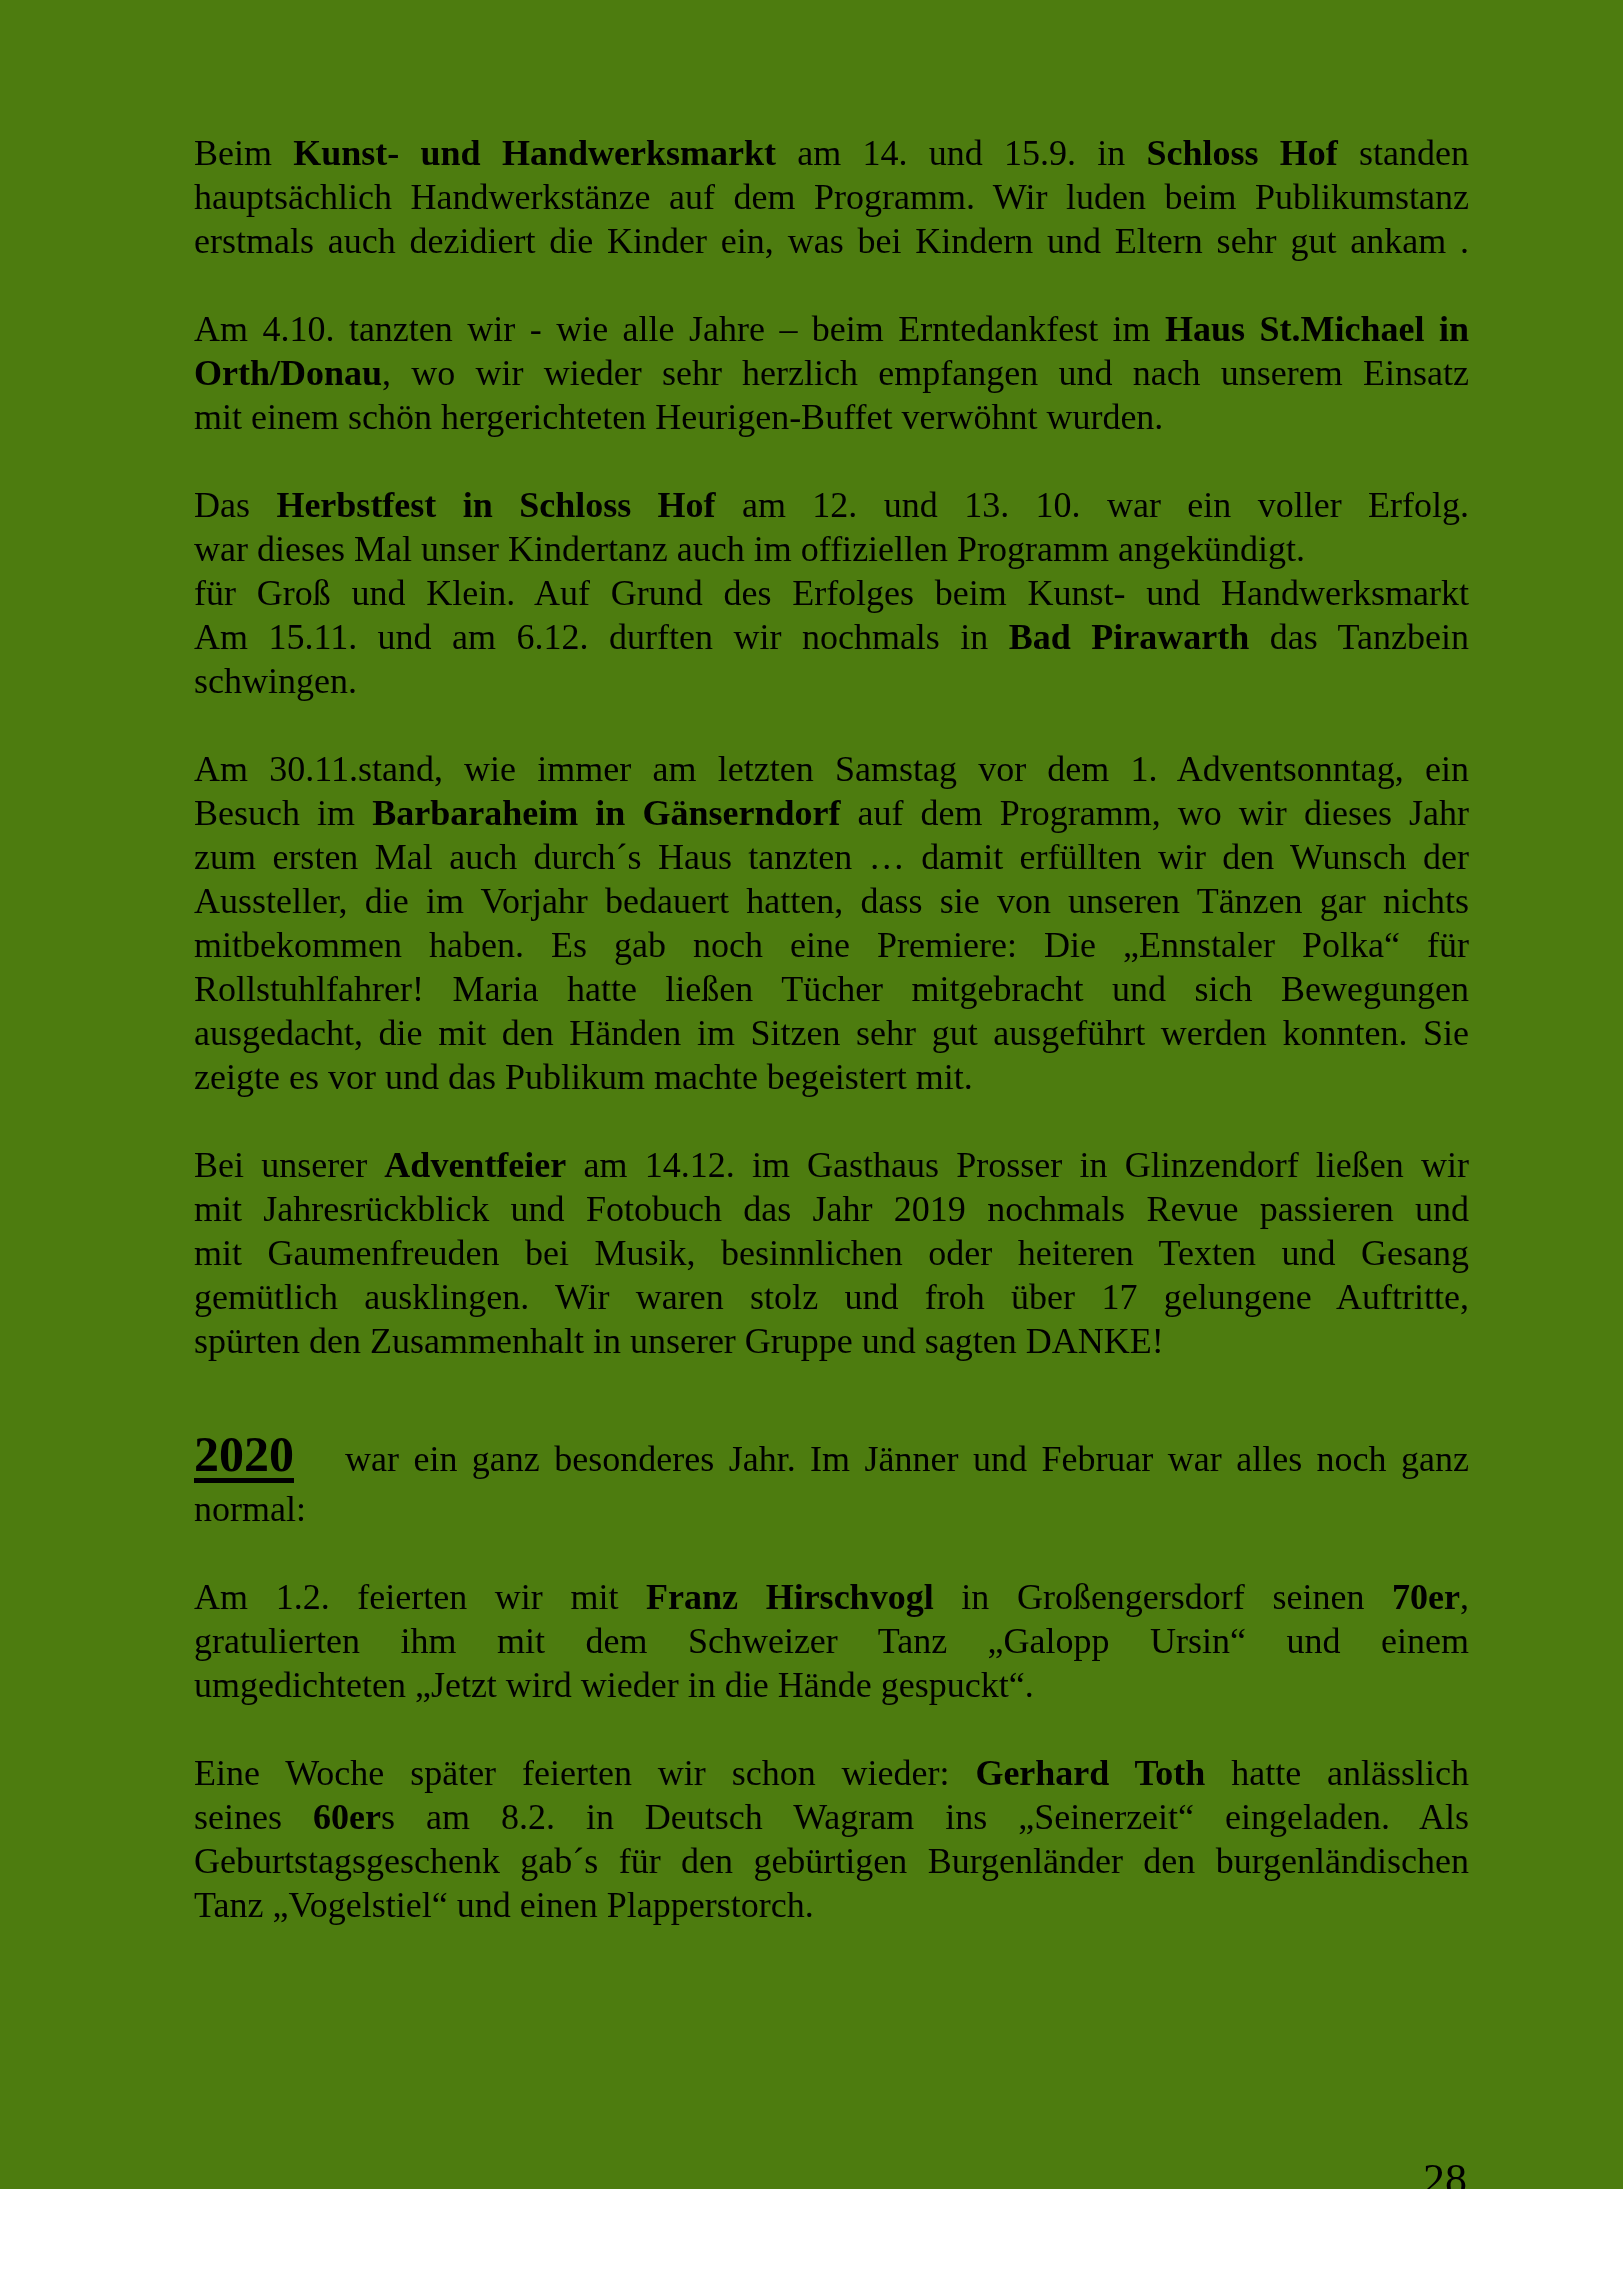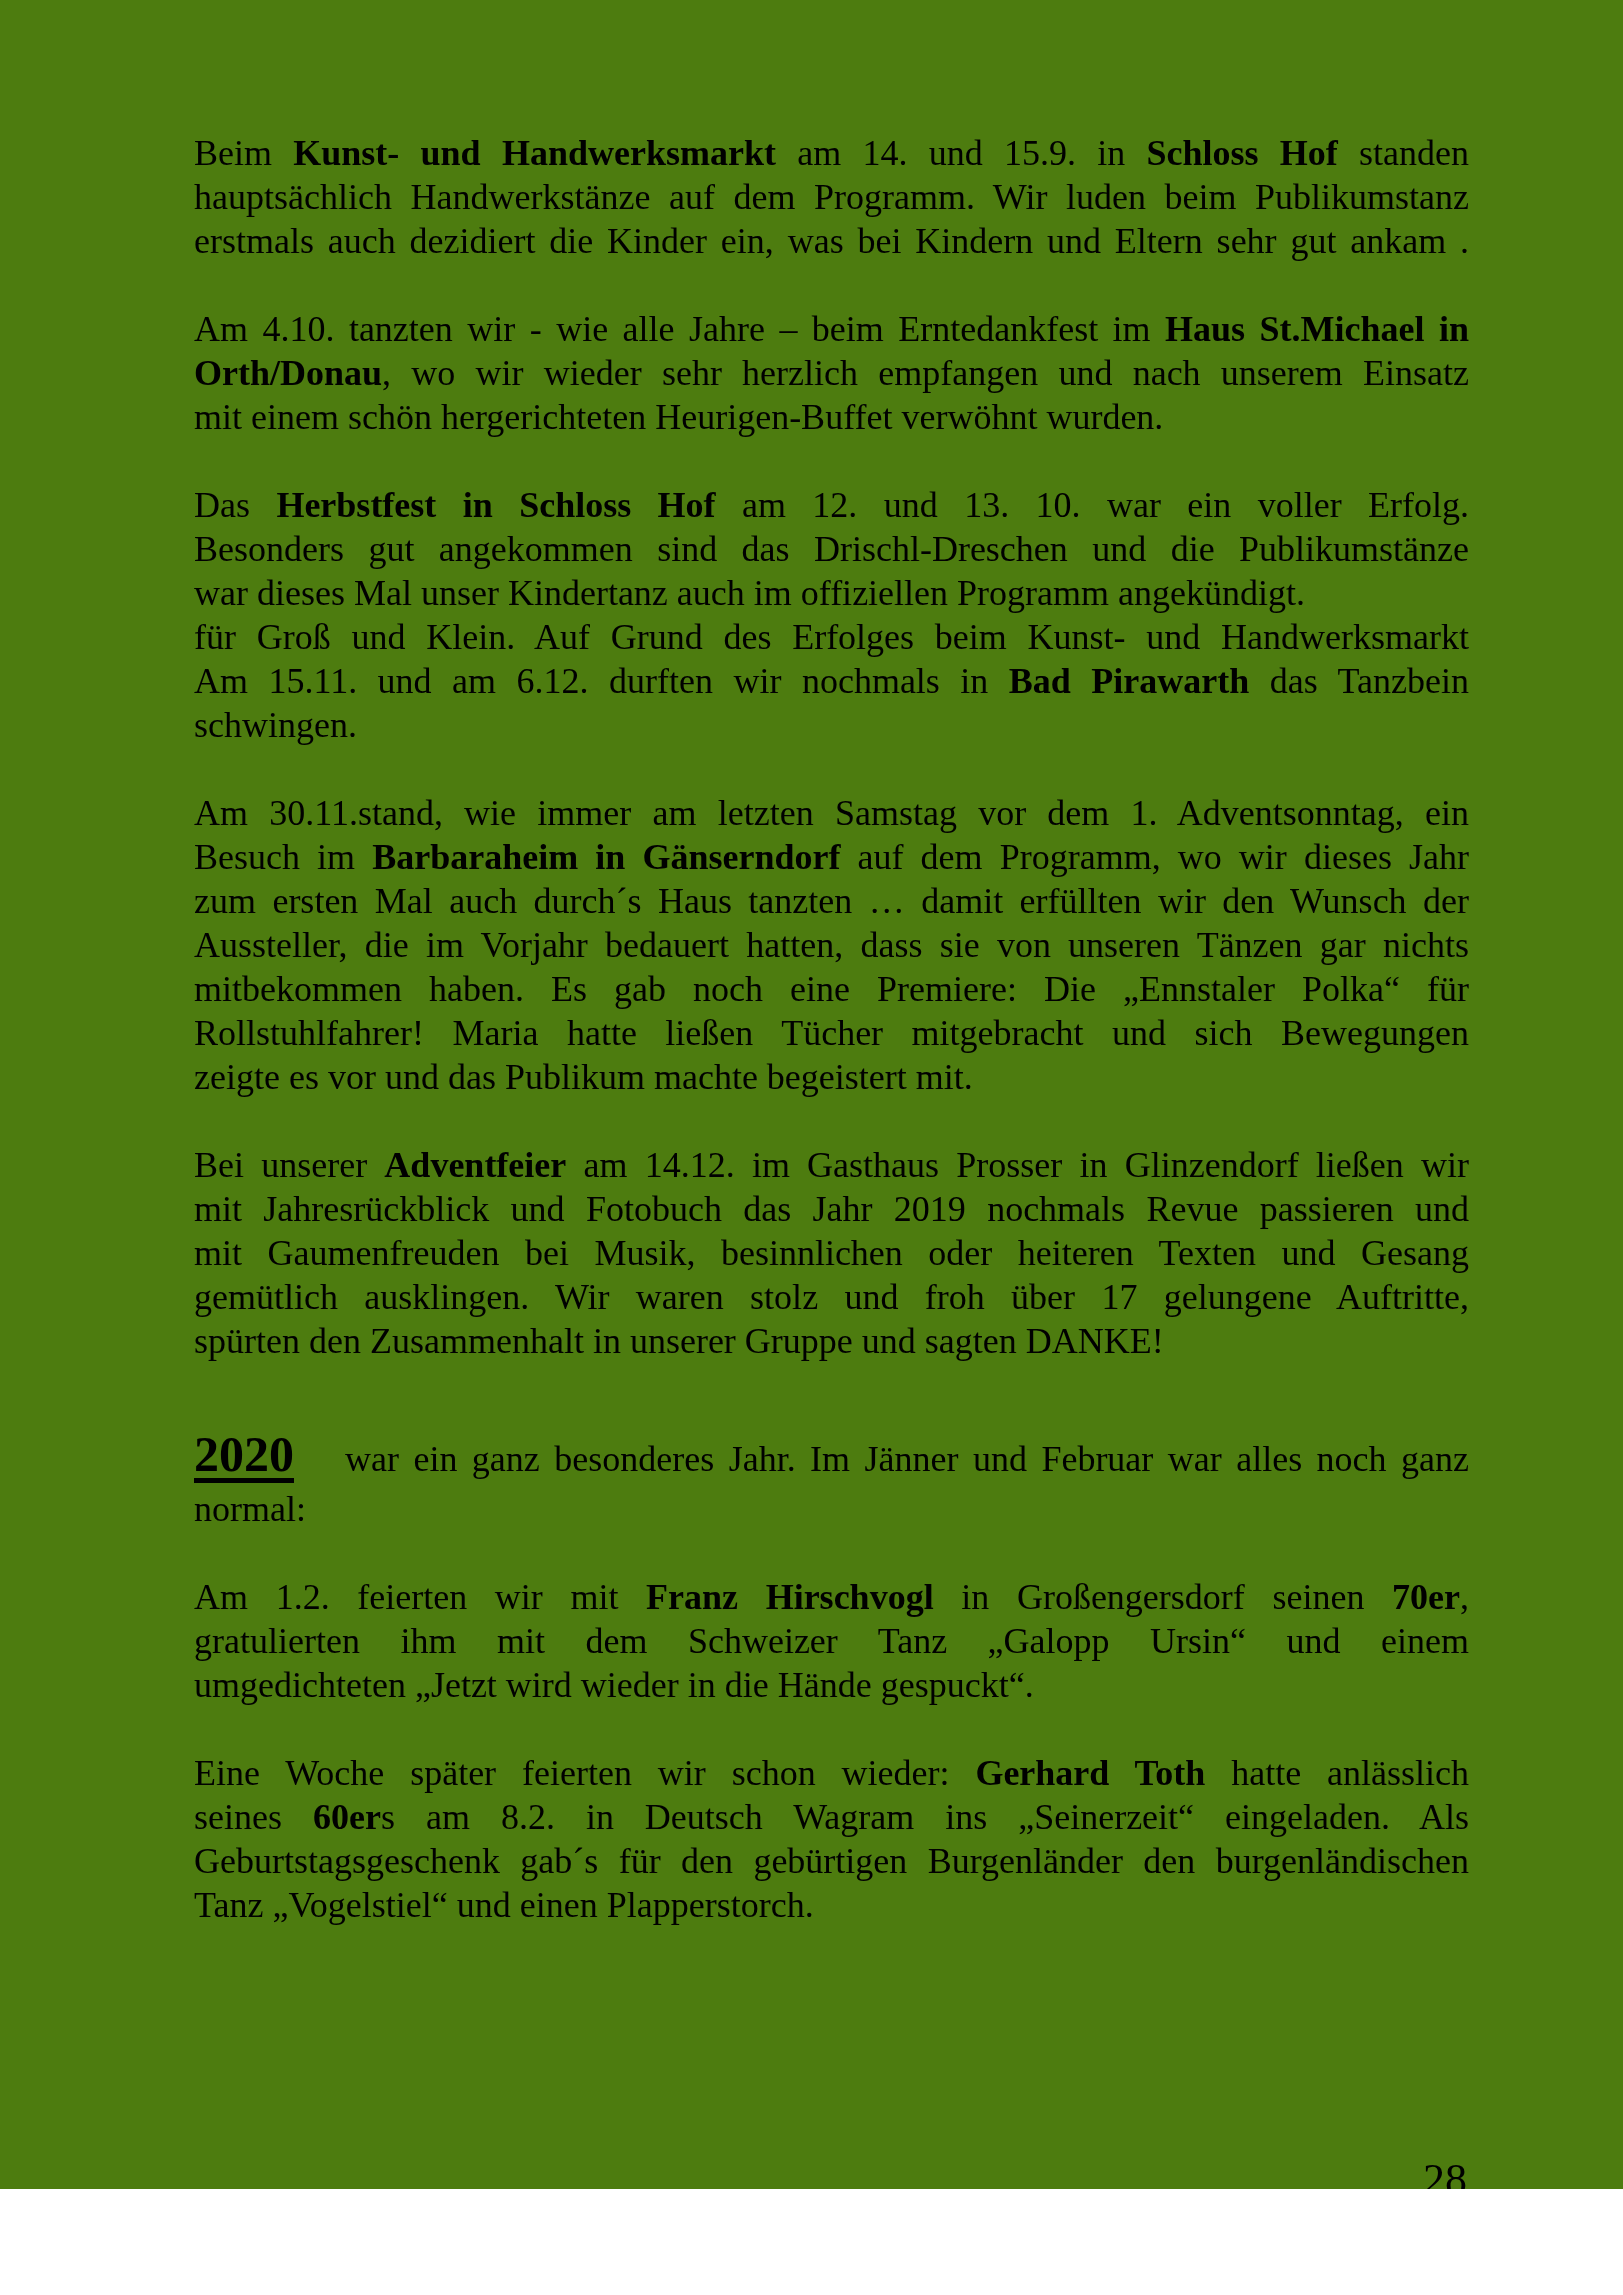--- a/index.html
+++ b/index.html
@@ -71,33 +71,33 @@
         <div class="line"><span>hauptsächlich Handwerkstänze auf dem Programm. Wir luden beim Publikumstanz</span></div>
         <div class="line"><span>erstmals auch dezidiert die Kinder ein, was bei Kindern und Eltern sehr gut ankam .</span></div>
       </div>
       <div class="para">
         <div class="line"><span>Am 4.10. tanzten wir - wie alle Jahre – beim Erntedankfest im </span><span class="bold">Haus St.Michael in</span></div>
         <div class="line"><span class="bold">Orth/Donau</span><span>, wo wir wieder sehr herzlich empfangen und nach unserem Einsatz</span></div>
         <div class="line last"><span>mit einem schön hergerichteten Heurigen-Buffet verwöhnt wurden.</span></div>
       </div>
       <div class="para">
         <div class="line"><span>Das </span><span class="bold">Herbstfest in Schloss Hof</span><span> am 12. und 13. 10. war ein voller Erfolg.</span></div>
-        <div class="line"><span>Besonders gut angekommen sind das Drischl-Dreschen und die Publikumstänze</span></div>
         <div class="line last"><span>war dieses Mal unser Kindertanz auch im offiziellen Programm angekündigt.</span></div>
         <div class="line"><span>für Groß und Klein. Auf Grund des Erfolges beim Kunst- und Handwerksmarkt</span></div>
         <div class="line"><span>Am 15.11. und am 6.12. durften wir nochmals in </span><span class="bold">Bad Pirawarth</span><span> das Tanzbein</span></div>
         <div class="line last"><span>schwingen.</span></div>
       </div>
       <div class="para">
         <div class="line"><span>Am 30.11.stand, wie immer am letzten Samstag vor dem 1. Adventsonntag, ein</span></div>
         <div class="line"><span>Besuch im </span><span class="bold">Barbaraheim in Gänserndorf</span><span> auf dem Programm, wo wir dieses Jahr</span></div>
         <div class="line"><span>zum ersten Mal auch durch´s Haus tanzten … damit erfüllten wir den Wunsch der</span></div>
         <div class="line"><span>Aussteller, die im Vorjahr bedauert hatten, dass sie von unseren Tänzen gar nichts</span></div>
         <div class="line"><span>mitbekommen haben. Es gab noch eine Premiere: Die „Ennstaler Polka“ für</span></div>
         <div class="line"><span>Rollstuhlfahrer! Maria hatte ließen Tücher mitgebracht und sich Bewegungen</span></div>
+        <div class="line"><span>ausgedacht, die mit den Händen im Sitzen sehr gut ausgeführt werden konnten. Sie</span></div>
         <div class="line last"><span>zeigte es vor und das Publikum machte begeistert mit.</span></div>
       </div>
       <div class="para">
         <div class="line"><span>Bei unserer </span><span class="bold">Adventfeier</span><span> am 14.12. im Gasthaus Prosser in Glinzendorf ließen wir</span></div>
         <div class="line"><span>mit Jahresrückblick und Fotobuch das Jahr 2019 nochmals Revue passieren und</span></div>
         <div class="line"><span>mit Gaumenfreuden bei Musik, besinnlichen oder heiteren Texten und Gesang</span></div>
         <div class="line"><span>gemütlich ausklingen. Wir waren stolz und froh über 17 gelungene Auftritte,</span></div>
         <div class="line last"><span>spürten den Zusammenhalt in unserer Gruppe und sagten DANKE!</span></div>
       </div>
       <div class="para heading space-before">

